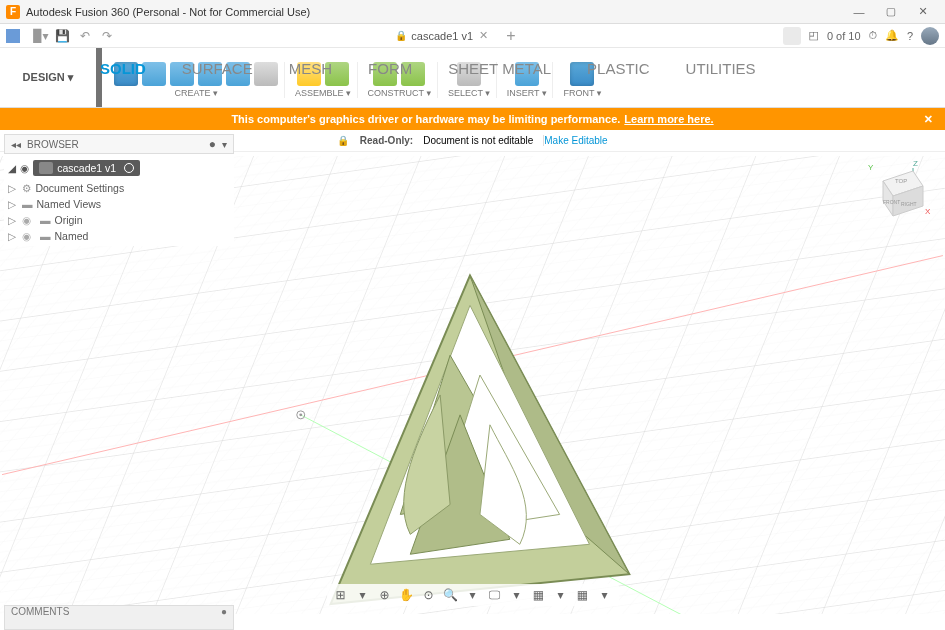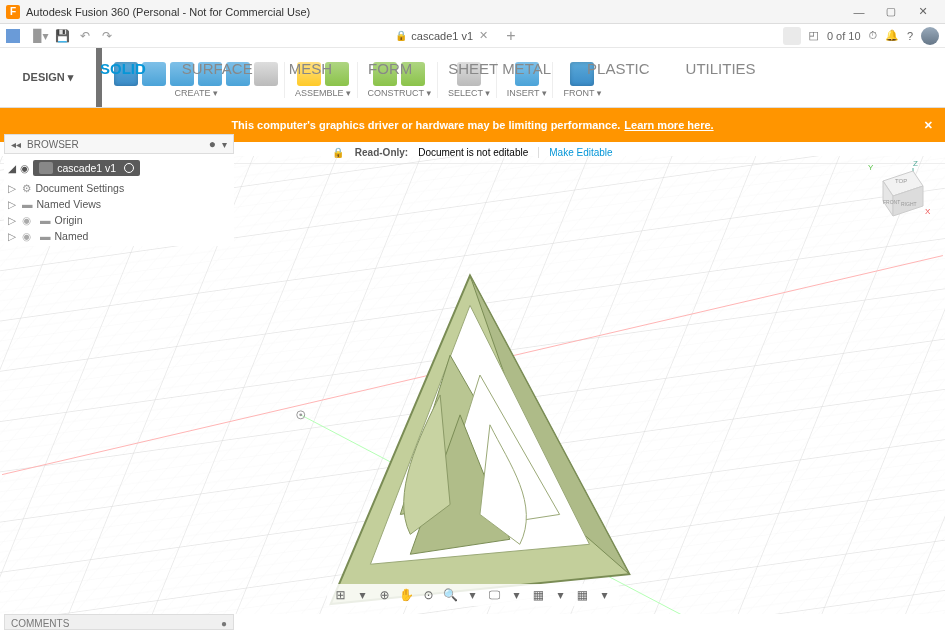--- a/index.html
+++ b/index.html
@@ -28,46 +28,46 @@
   .rgroup:last-child { border-right: none; }
   .rgroup .icons { display: flex; gap: 4px; align-items: center; }
   .rgroup .ricon { width: 24px; height: 24px; background: linear-gradient(#7ec0e8,#4ba3d8); border-radius: 3px; }
   .rgroup .ricon.sel { background: linear-gradient(#5ba9d8,#3a8cc8); box-shadow: inset 0 0 4px rgba(0,0,0,0.2); }
   .rgroup .ricon.yellow { background: linear-gradient(#ffe082,#ffca28); }
   .rgroup .ricon.green { background: linear-gradient(#aed581,#8bc34a); }
   .rgroup .ricon.gray { background: linear-gradient(#ddd,#bbb); }
   .rgroup .ricon.move { background: #fff; border: 1px solid #ccc; position: relative; }
   .rgroup .ricon.move::before { content: "✥"; position: absolute; top: 2px; left: 4px; color: #555; font-size: 14px; }
   .rgroup .label { font-size: 9px; color: #777; margin-top: 2px; }
-  .warn-bar { height: 34px; background: #ff9500; color: #fff; display: flex; align-items: center; justify-content: center; font-size: 11px; font-weight: bold; position: relative; }
+  .warn-bar { height: 22px; background: #ff9500; color: #fff; display: flex; align-items: center; justify-content: center; font-size: 11px; font-weight: bold; position: relative; }
   .warn-bar a { color: #fff; text-decoration: underline; margin-left: 4px; }
   .warn-bar .close { position: absolute; right: 12px; color: #fff; }
   .readonly-bar { height: 22px; display: flex; align-items: center; justify-content: center; font-size: 10px; gap: 10px; border-bottom: 1px solid #eee; }
   .readonly-bar .lock2 { color: #ff9500; }
   .readonly-bar .ro { font-weight: bold; color: #555; }
-  .readonly-bar .meb { color: #0696d7; border-left: 1px solid #ddd; padding-left: 10px; }
+  .readonly-bar .meb { color: #0696d7; border-left: 1px solid #ddd; }
   .browser { position: absolute; top: 134px; left: 4px; width: 230px; background: #fff; z-index: 20; }
   .browser-hdr { height: 20px; display: flex; align-items: center; background: #f7f7f7; border: 1px solid #ddd; font-size: 10px; color: #666; padding: 0 6px; gap: 6px; }
   .browser-hdr .pin { margin-left: auto; font-size: 12px; }
   .tree { font-size: 10.5px; color: #555; padding: 2px 0; }
   .tree-row { display: flex; align-items: center; gap: 4px; padding: 2px 4px; }
   .tree-row .arrow { width: 10px; color: #888; }
   .tree-row .eye { color: #aaa; width: 14px; }
   .tree-row .icon { width: 14px; height: 12px; background: #bbb; border-radius: 2px; }
   .tree-row .icon.box { background: #888; }
   .tree-row.root { background: #5a5a5a; color: #fff; border-radius: 2px; padding: 2px 6px; margin: 2px 0; width: fit-content; }
   .tree-row.root .radio { width: 10px; height: 10px; border: 1px solid #fff; border-radius: 50%; margin-left: 4px; }
   .tree-row .gear { color: #999; }
   .tree-row .folder { color: #999; }
   .viewport { position: absolute; top: 156px; left: 0; right: 0; bottom: 16px; overflow: hidden; }
   .viewport svg { width: 100%; height: 100%; }
   .viewcube { position: absolute; top: 156px; right: 12px; width: 70px; height: 80px; z-index: 15; }
   .nav-bar { position: absolute; bottom: 24px; left: 50%; transform: translateX(-50%); display: flex; gap: 6px; background: rgba(255,255,255,0.85); padding: 3px 6px; border-radius: 3px; font-size: 12px; color: #666; z-index: 20; }
   .nav-bar .nicon { width: 16px; height: 16px; display: flex; align-items: center; justify-content: center; }
-  .comments { position: absolute; bottom: 0; left: 4px; width: 230px; height: 16px; background: #f0f0f0; border: 1px solid #ddd; font-size: 10px; color: #777; display: flex; align-items: flex-end; padding: 0 6px; }
+  .comments { position: absolute; bottom: 0; left: 4px; width: 230px; height: 25px; background: #f0f0f0; border: 1px solid #ddd; font-size: 10px; color: #777; display: flex; align-items: flex-start; padding: 0 6px; }
   .comments .pin { margin-left: auto; }
 </style>
 </head>
 <body>
 
 <div class="titlebar">
   <div class="logo">F</div>
   <span>Autodesk Fusion 360 (Personal - Not for Commercial Use)</span>
   <div class="spacer"></div>
   <div class="win-btn">—</div>

